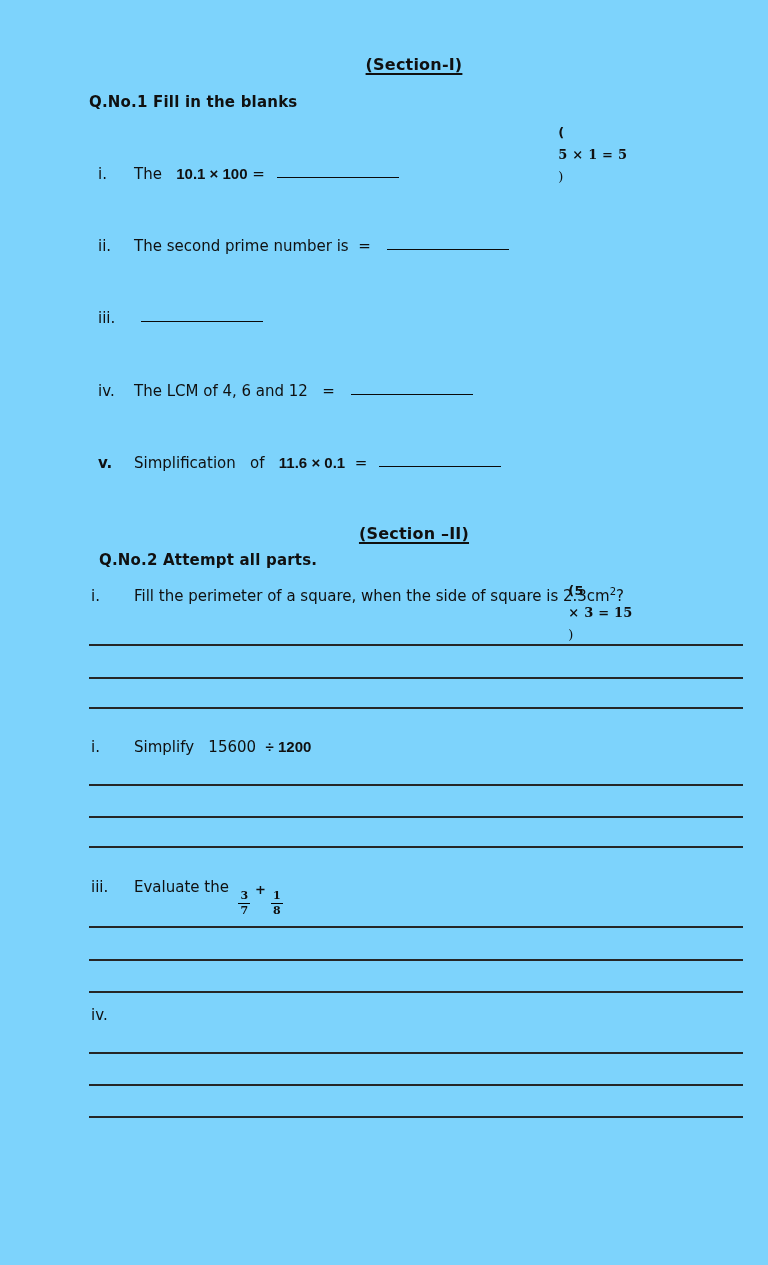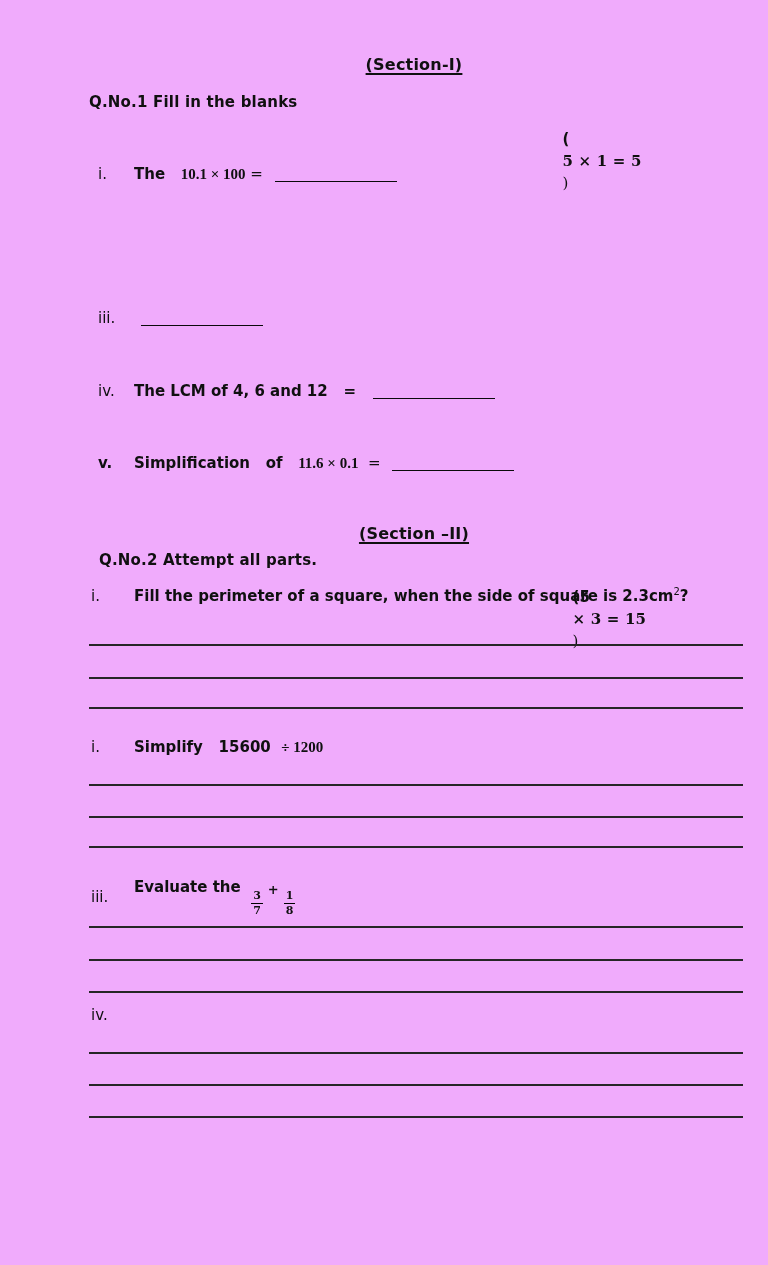--- a/index.html
+++ b/index.html
@@ -4,55 +4,55 @@
 <style>
   * { margin: 0; padding: 0; box-sizing: border-box; }
   html, body { background: #ffffff; }
   body {
     width: 768px; height: 1265px;
     position: relative;
     font-family: "DejaVu Sans", "Liberation Sans", sans-serif;
     color: #101010;
     overflow: hidden;
   }
-  .page { position: absolute; inset: 0; background: #f0abfc; }
+  .page { position: absolute; inset: 0; background: #7dd3fc; }
 
   .centered-heading {
     position: absolute; left: 0; width: 800px;
     text-align: center;
     font-size: 16px; font-weight: 700;
     letter-spacing: 0.2px;
   }
   .centered-heading > span {
     text-decoration: underline;
     text-decoration-thickness: 2px;
     text-underline-offset: 3px;
   }
 
   .row {
     position: absolute; left: 89px; width: 654px;
-    display: flex; align-items: center;
+    display: flex; align-items: flex-start;
     font-size: 15px; line-height: 22px;
     white-space: pre-wrap;
   }
   .q-header { font-weight: 700; letter-spacing: 0.2px; }
 
   .marks {
-    position: absolute; left: 441px; top: 15px;
-    font-weight: 700; font-size: 15px; white-space: pre;
+    position: absolute; left: 441px; top: 9px;
+    font-weight: 700; font-size: 13px; white-space: pre;
   }
   .marks .m-math { font-family: "DejaVu Serif", "Liberation Serif", serif; font-weight: 700; }
   .marks .m-close { font-family: "DejaVu Serif", "Liberation Serif", serif; font-weight: 400; }
 
   .numeral { flex: none; width: 45px; padding-left: 9px; }
   .numeral.q2 { padding-left: 2px; }
   .bold { font-weight: 700; }
 
-  .pre-text { white-space: pre-wrap; font-weight: bold; }
-  .serif-bold { font-family: Liberation Serif, serif; font-weight: 700; white-space: pre-wrap; }
+  .pre-text { white-space: pre-wrap; }
+  .serif-bold { font-family: Liberation Sans, sans-serif; font-weight: 700; white-space: pre-wrap; }
   .serif { font-family: "DejaVu Serif", "Liberation Serif", serif; font-weight: 400; white-space: pre-wrap; }
 
   .blank {
     display: inline-block; width: 122px; height: 15px;
     border-bottom: 1.7px solid #0a0a0a;
     margin-left: 7px;
   }
 
   .wline {
     position: absolute; left: 89px; width: 654px; height: 0;
@@ -94,20 +94,25 @@
   </div>
 
   <div class="row" style="top:163px;">
     <span class="numeral">i.</span>
     <span class="pre-text">The   </span>
     <span class="serif-bold">10.1 × 100</span>
     <span class="serif"> = </span>
     <span class="blank"></span>
   </div>
 
+  <div class="row" style="top:235px;">
+    <span class="numeral">ii.</span>
+    <span class="pre-text">The second prime number is  =  </span>
+    <span class="blank"></span>
+  </div>
 
   <div class="row" style="top:307px;">
     <span class="numeral">iii.</span>
     <span class="blank"></span>
   </div>
 
   <div class="row" style="top:380px;">
     <span class="numeral">iv.</span>
     <span class="pre-text">The LCM of 4, 6 and 12   =  </span>
     <span class="blank"></span>

